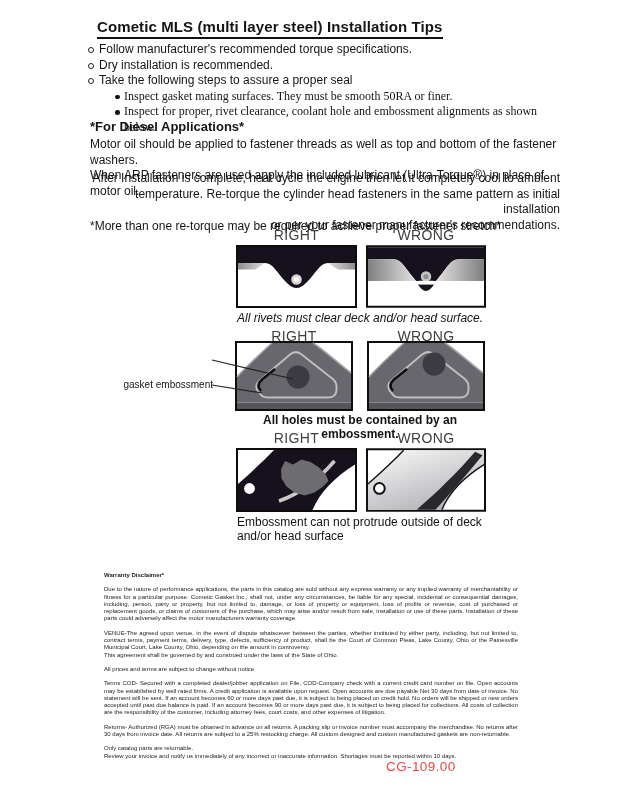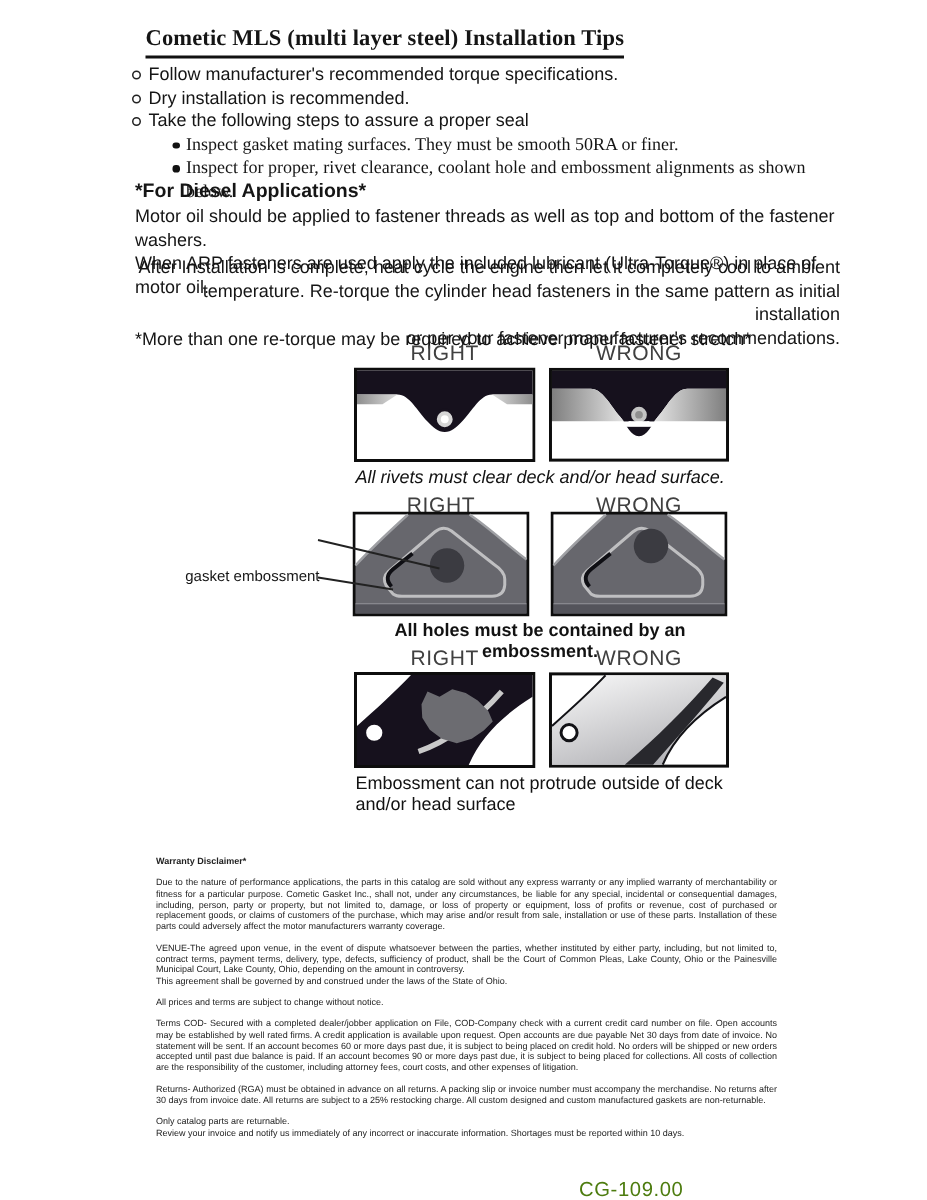--- a/index.html
+++ b/index.html
@@ -2,21 +2,21 @@
 <html><head>
 <meta charset="utf-8">
 <style>
   html,body{margin:0;padding:0;background:#ffffff;}
   .page{position:relative;width:618px;height:800px;background:#fff;overflow:hidden;
         font-family:"Liberation Sans", sans-serif;color:#151515;}
   .abs{position:absolute;}
   .pre{white-space:pre-line;}
 
   .title{left:97px;top:18px;font-size:15px;font-weight:700;
-         border-bottom:2px solid #111;padding-bottom:2px;letter-spacing:0.1px;font-family:Liberation Serif, serif;}
+         border-bottom:2px solid #111;padding-bottom:2px;letter-spacing:0.1px;}
 
   .bullets{left:88px;top:42px;width:470px;font-size:12px;line-height:15.6px;}
   .b-row{position:relative;padding-left:11px;}
   .b-row .dot{position:absolute;left:0;top:5px;width:4px;height:4px;border:1px solid #222;
               border-radius:50%;background:#fff;}
   .sb-row{position:relative;padding-left:9px;margin-left:27px;font-family:Liberation Serif, serif;}
   .sb-row .dot{position:absolute;left:0;top:6px;width:4.5px;height:4.5px;border-radius:50%;background:#111;}
 
   .h-diesel{left:90px;top:119px;font-size:13px;font-weight:700;}
   .para{left:90px;width:470px;font-size:12px;line-height:15.5px;}
@@ -28,21 +28,21 @@
   .dg-box{display:block;}
   .caption{font-size:12px;line-height:13.5px;color:#121212;}
 
   .lbl-small{font-size:10px;line-height:11.5px;text-align:right;color:#161616;}
 
   .warranty{left:104px;top:572px;width:414px;font-size:6px;line-height:7.3px;color:#222;}
   .warranty .wh{font-weight:700;margin:0 0 7px 0;}
   .warranty p{margin:0 0 7px 0;text-align:justify;}
   .warranty p.tight{margin:0;}
 
-  .footer-code{left:386px;top:759px;font-size:13.5px;letter-spacing:0.4px;color:#4d7c0f;margin-top:26px;}
+  .footer-code{left:386px;top:759px;font-size:13.5px;letter-spacing:0.4px;color:#ef4444;}
 </style>
 </head>
 <body>
 
 <div class="page">
 
   <div class="abs title">Cometic MLS (multi layer steel) Installation Tips</div>
 
   <div class="abs bullets">
     <div class="b-row">

